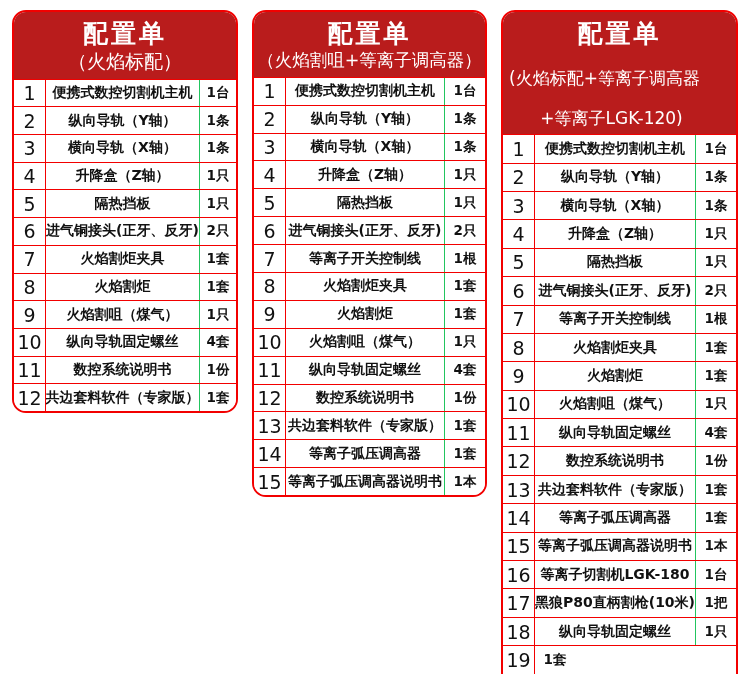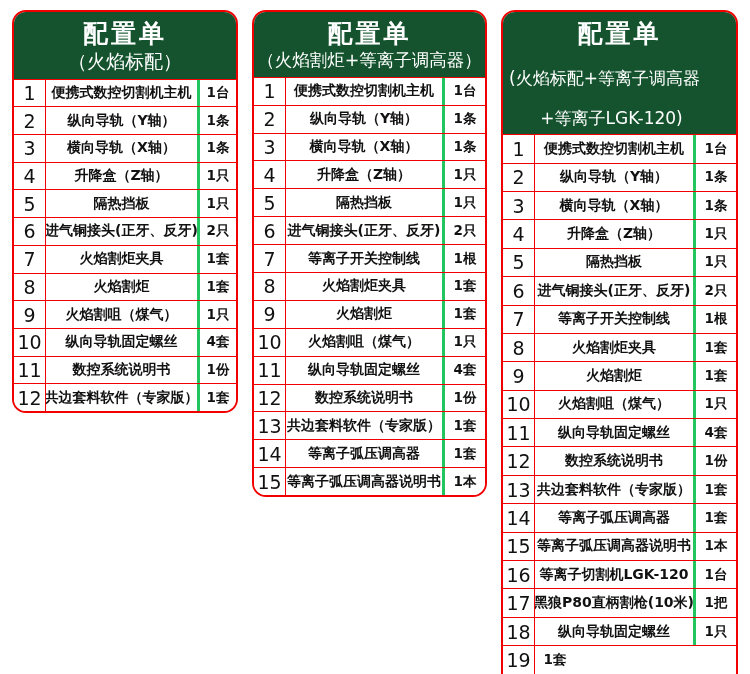--- a/index.html
+++ b/index.html
@@ -13,21 +13,21 @@
     border:2px solid #f20000;
     border-radius:14px;
     overflow:hidden;
     background:#ffffff;
     flex:0 0 auto;
   }
   .card:nth-of-type(1){ width:226px; }
   .card:nth-of-type(2){ width:235px; }
   .card:nth-of-type(3){ width:237px; }
   .card-header {
-    background:#14532d;
+    background:#b91c1c;
     color:#ffffff;
     text-align:center;
     padding:7px 2px 5px 2px;
   }
   .card-title {
     font-size:25px;
     font-weight:bold;
     letter-spacing:3px;
     line-height:1.2;
   }
@@ -52,21 +52,21 @@
     font-size:19px;
     border-right:1px solid #f20000;
     font-weight:normal;
     flex:0 0 auto;
   }
   .cell.item {
     flex:1 1 auto;
     font-size:14px;
     font-weight:bold;
     white-space:nowrap;
-    border-right:3px solid #22c55e;
+    border-right:1px solid #22c55e;
     padding:12px 1px;
   }
   .cell.qty {
     font-size:13.5px;
     font-weight:bold;
     flex:0 0 auto;
   }
   .card:nth-of-type(1) .cell.qty { width:36px; }
   .card:nth-of-type(2) .cell.qty { width:40px; }
   .card:nth-of-type(3) .cell.qty { width:40px; }
@@ -144,21 +144,21 @@
           <div class="cell item">共边套料软件（专家版）</div>
           <div class="cell qty">1套</div>
         </div>
       </div>
   </section>
 
   <section class="card">
     <header class="card-header">
       <div class="card-title">配置单</div>
       <div class="card-subtitle">
-          <div class="subtitle-line">（火焰割炬+等离子调高器）</div>
+          <div class="subtitle-line">（火焰割咀+等离子调高器）</div>
         </div>
     </header>
     <div class="rows">
         <div class="row">
           <div class="cell no">1</div>
           <div class="cell item">便携式数控切割机主机</div>
           <div class="cell qty">1台</div>
         </div>
         <div class="row">
           <div class="cell no">2</div>
@@ -312,21 +312,21 @@
           <div class="cell item">等离子弧压调高器</div>
           <div class="cell qty">1套</div>
         </div>
         <div class="row">
           <div class="cell no">15</div>
           <div class="cell item">等离子弧压调高器说明书</div>
           <div class="cell qty">1本</div>
         </div>
         <div class="row">
           <div class="cell no">16</div>
-          <div class="cell item">等离子切割机LGK-120</div>
+          <div class="cell item">等离子切割机LGK-180</div>
           <div class="cell qty">1台</div>
         </div>
         <div class="row">
           <div class="cell no">17</div>
           <div class="cell item">黑狼P80直柄割枪(10米)</div>
           <div class="cell qty">1把</div>
         </div>
         <div class="row">
           <div class="cell no">18</div>
           <div class="cell item">纵向导轨固定螺丝</div>

